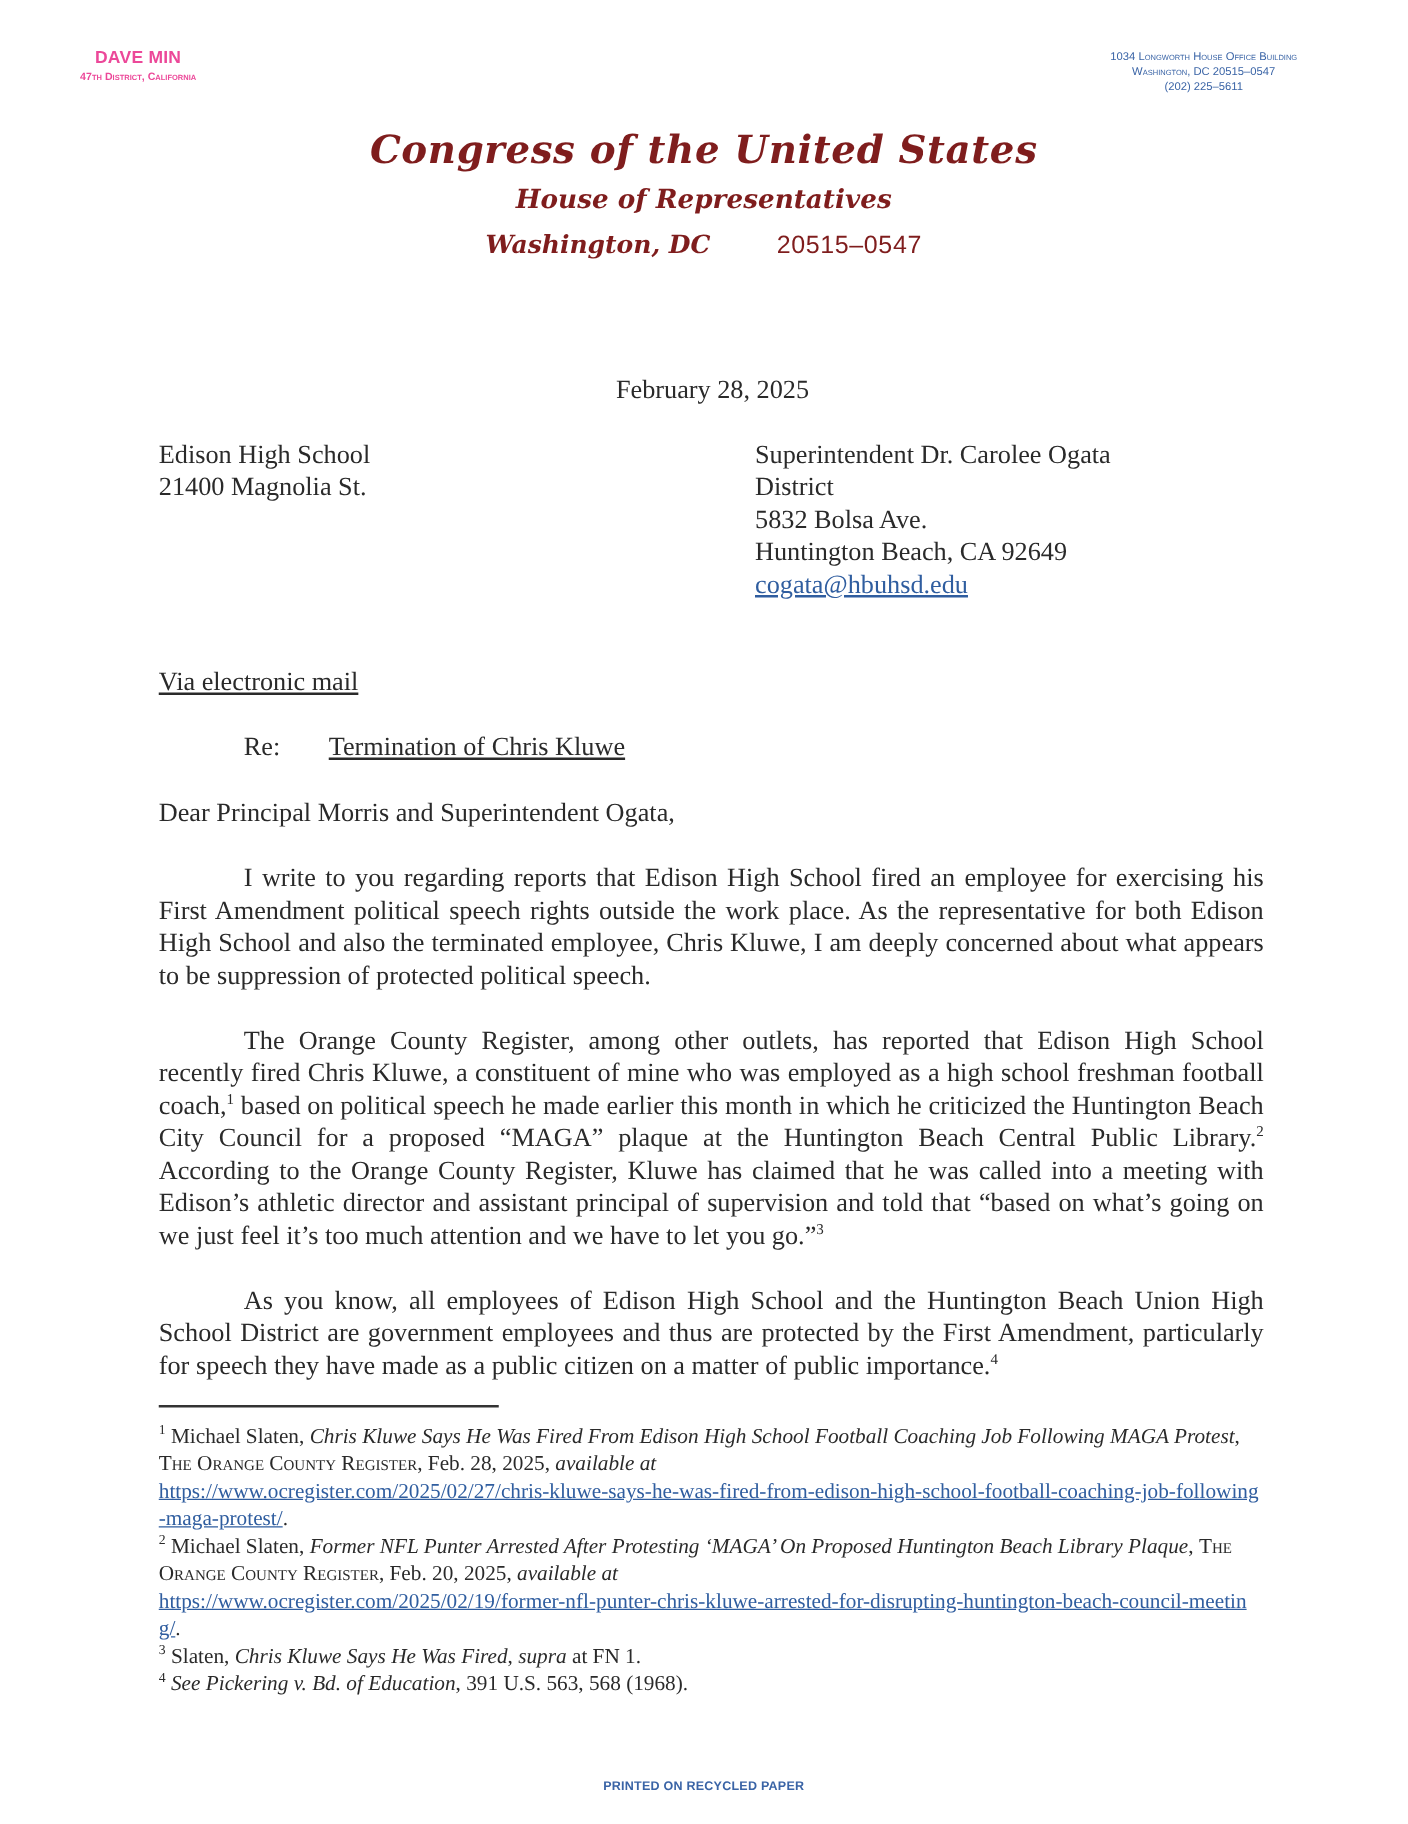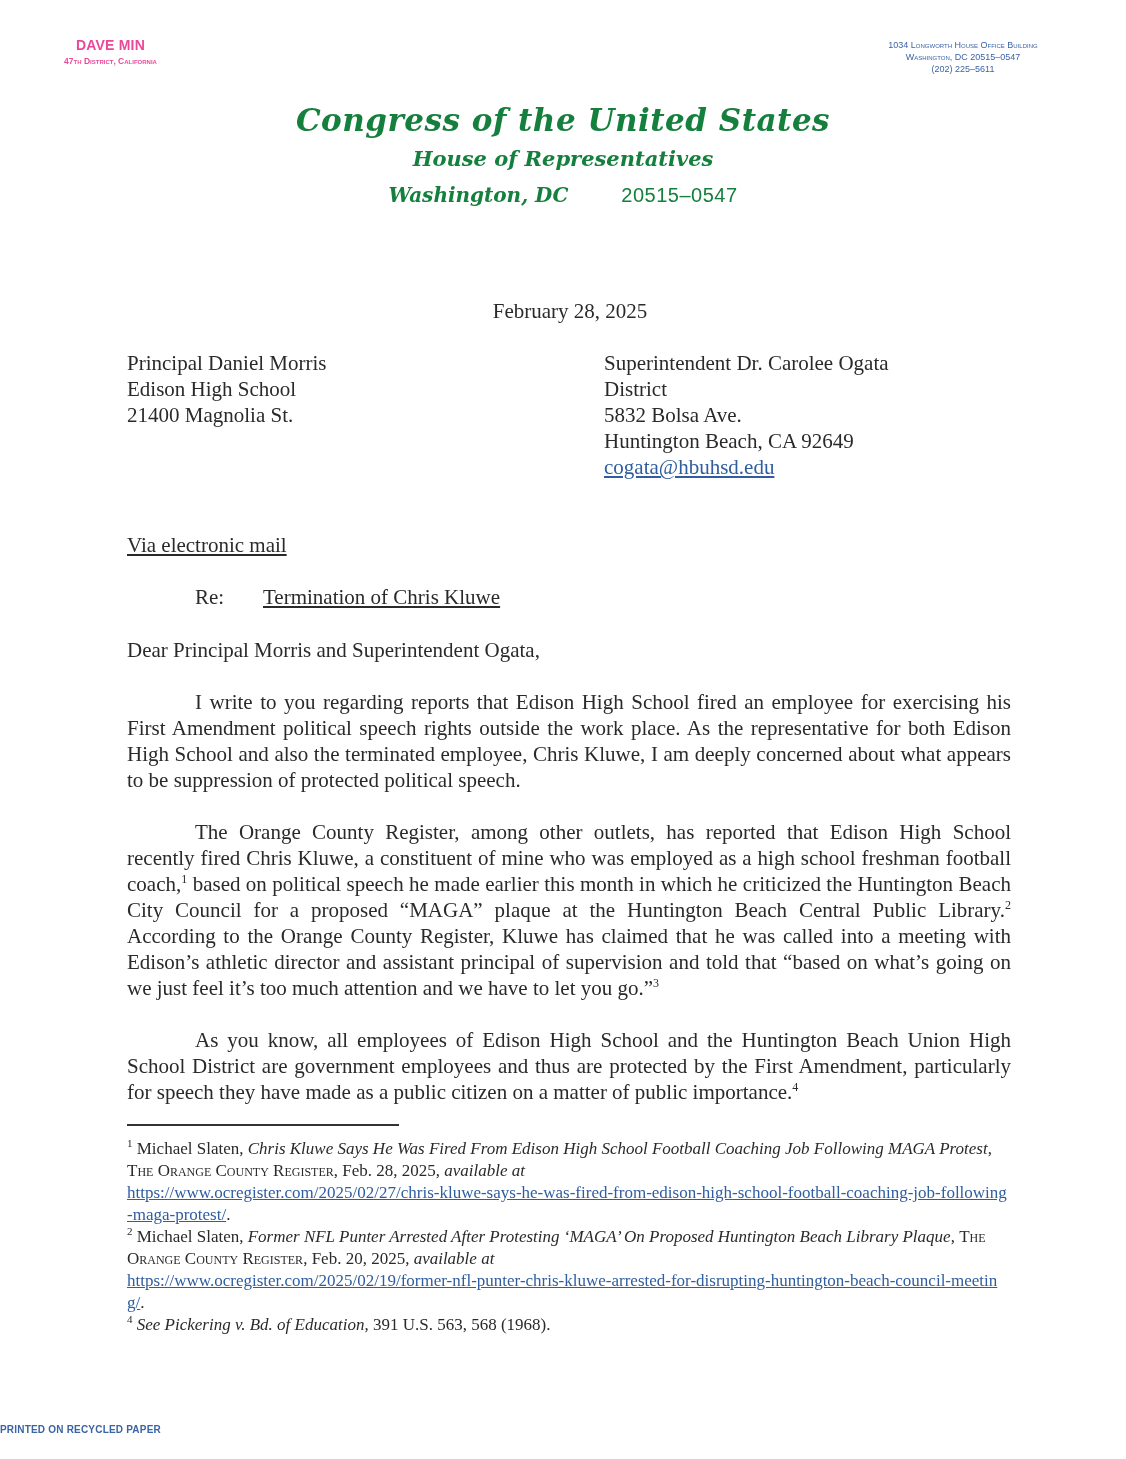--- a/index.html
+++ b/index.html
@@ -5,21 +5,21 @@
   html, body { margin: 0; padding: 0; background: #ffffff; }
   body { width: 1126px; height: 1459px; position: relative; overflow: hidden; color: #2a2a2a; }
   .serif { font-family: "Liberation Serif", "DejaVu Serif", serif; }
 
   
   .lh-left { position: absolute; left: 38px; top: 37px; width: 145px; text-align: center; color: #ec4899; }
   .lh-name { font-family: "Liberation Sans", sans-serif; font-weight: bold; font-size: 14px; letter-spacing: 0.2px; }
   .lh-district { font-family: "Liberation Sans", sans-serif; font-weight: bold; font-size: 8.5px; font-variant: small-caps; margin-top: 3px; }
   .lh-right { position: absolute; right: 48px; top: 39px; width: 230px; text-align: center; color: #3a64a6; font-family: "Liberation Sans", sans-serif; font-weight: normal; font-size: 9px; line-height: 12px; font-variant: small-caps; }
 
-  .masthead { position: absolute; left: 0; width: 1126px; text-align: center; color: #15803d; font-family: "DejaVu Serif", "Liberation Serif", serif; font-weight: bold; }
+  .masthead { position: absolute; left: 0; width: 1126px; text-align: center; color: #7f1d1d; font-family: "DejaVu Serif", "Liberation Serif", serif; font-weight: bold; }
   .mh-1 { top: 102px; font-size: 31px; letter-spacing: 0.5px; font-style: italic; }
   .mh-2 { top: 146px; font-size: 21px; font-style: italic; }
   .mh-3 { top: 183px; font-size: 20px; }
   .mh-3 .gothic { font-style: italic; }
   .mh-3 .zip { font-family: "Liberation Sans", sans-serif; font-weight: normal; letter-spacing: 0.5px; margin-left: 46px; }
 
   
   .date { position: absolute; left: 0; width: 1140px; text-align: center; top: 299px; font-size: 21px; }
   .addr { position: absolute; top: 350px; font-size: 21px; line-height: 26px; }
   .addr-left { left: 127px; width: 340px; }
@@ -41,21 +41,21 @@
   .p3 { top: 1027px; }
   sup { font-size: 12px; line-height: 0; vertical-align: super; }
 
   .fn-rule { position: absolute; left: 127px; top: 1124px; width: 272px; height: 0; border-top: 2px solid #333; }
   .footnotes { position: absolute; left: 127px; top: 1138px; width: 884px; font-size: 17px; line-height: 22px; }
   .fn { margin: 0; }
   .fn sup { font-size: 11px; }
   .sc { font-variant: small-caps; }
   .fn .link { word-break: break-all; }
 
-  .recycled { position: absolute; left: 0; width: 1126px; top: 1424px; font-family: "Liberation Sans", sans-serif; font-weight: bold; font-size: 10px; color: #3a64a6; letter-spacing: 0.2px; }
+  .recycled { position: absolute; left: 0; width: 1126px; text-align: center; top: 1424px; font-family: "Liberation Sans", sans-serif; font-weight: bold; font-size: 10px; color: #3a64a6; letter-spacing: 0.2px; }
 </style>
 </head>
 <body>
 
 <div class="lh-left">
   <div class="lh-name">DAVE MIN</div>
   <div class="lh-district">47th District, California</div>
 </div>
 <div class="lh-right">
   <div>1034 Longworth House Office Building</div>
@@ -66,21 +66,20 @@
 <div class="masthead mh-1">Congress of the United States</div>
 <div class="masthead mh-2">House of Representatives</div>
 <div class="masthead mh-3">
   <span class="gothic">Washington, DC</span>
   <span class="zip">20515–0547</span>
 </div>
 
 <div class="date serif">February 28, 2025</div>
 
 <div class="addr addr-left serif">
-  <span class="line">Principal Daniel Morris</span>
   <span class="line">Edison High School</span>
   <span class="line">21400 Magnolia St.</span>
 </div>
 
 <div class="addr addr-right serif">
   <span class="line">Superintendent Dr. Carolee Ogata</span>
   <span class="line">District</span>
   <span class="line">5832 Bolsa Ave.</span>
   <span class="line">Huntington Beach, CA 92649</span>
   <span class="line"><a class="link">cogata@hbuhsd.edu</a></span>
@@ -106,17 +105,18 @@
   <p><span>As you know, all employees of Edison High School and the Huntington Beach Union High School District are government employees and thus are protected by the First Amendment, particularly for speech they have made as a public citizen on a matter of public importance.</span><sup>4</sup></p>
 </div>
 
 <div class="fn-rule"></div>
 
 <div class="footnotes serif">
   <p class="fn"><sup>1</sup> <span>Michael Slaten, </span><i>Chris Kluwe Says He Was Fired From Edison High School Football Coaching Job Following MAGA Protest</i>, <span class="sc">The Orange County Register</span><span>, Feb. 28, 2025, </span><i>available at</i><br><a class="link">https://www.ocregister.com/2025/02/27/chris-kluwe-says-he-was-fired-from-edison-high-school-football-coaching-job-following-maga-protest/</a>.</p>
 
   <p class="fn"><sup>2</sup> <span>Michael Slaten, </span><i>Former NFL Punter Arrested After Protesting ‘MAGA’ On Proposed Huntington Beach Library Plaque</i>, <span class="sc">The Orange County Register</span><span>, Feb. 20, 2025, </span><i>available at</i><br><a class="link">https://www.ocregister.com/2025/02/19/former-nfl-punter-chris-kluwe-arrested-for-disrupting-huntington-beach-council-meeting/</a>.</p>
 
+  <p class="fn"><sup>3</sup> <span>Slaten, </span><i>Chris Kluwe Says He Was Fired</i><span>, </span><i>supra</i><span> at FN 1.</span></p>
 
   <p class="fn"><sup>4</sup> <i>See </i><i>Pickering v. Bd. of Education</i><span>, 391 U.S. 563, 568 (1968).</span></p>
 </div>
 
 <div class="recycled">PRINTED ON RECYCLED PAPER</div>
 
 </body></html>

